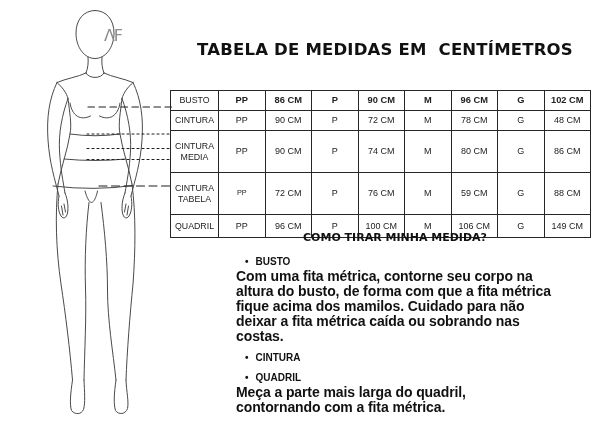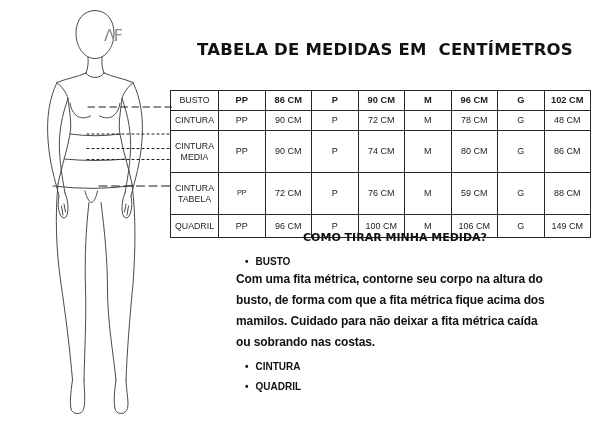--- a/index.html
+++ b/index.html
@@ -47,21 +47,21 @@
     font-size:11px;font-weight:bold;text-align:center;color:#111;
   }
   .howto{position:absolute;left:236px;top:256px;width:330px;}
   .howto .item{margin:0 0 8px 0;}
   .howto .label-row{
     padding-left:9px;font-size:10px;font-weight:bold;line-height:12px;color:#111;
     display:flex;align-items:center;gap:7px;
   }
   .howto .bullet{font-size:10px;line-height:12px;}
   .howto .item-text{
-    margin:1px 12px 0 0;font-size:12px;font-weight:bold;line-height:21px;
+    margin:1px 12px 0 0;font-size:14px;font-weight:bold;line-height:15px;
     letter-spacing:-.1px;color:#111;
   }
 </style>
 </head>
 <body>
 
 <div class="page">
 
   <svg class="croquis" width="172" height="439" viewBox="0 0 172 439">
     <g>
@@ -201,16 +201,17 @@
       <div class="label-row">
         <span class="bullet">•</span>
         <span class="item-label">CINTURA</span>
       </div>
     </div>
     <div class="item">
       <div class="label-row">
         <span class="bullet">•</span>
         <span class="item-label">QUADRIL</span>
       </div>
+      <p class="item-text">Meça a parte mais larga do quadril, contornando com a fita métrica.</p>
     </div>
   </div>
 
 </div>
 
 </body></html>

